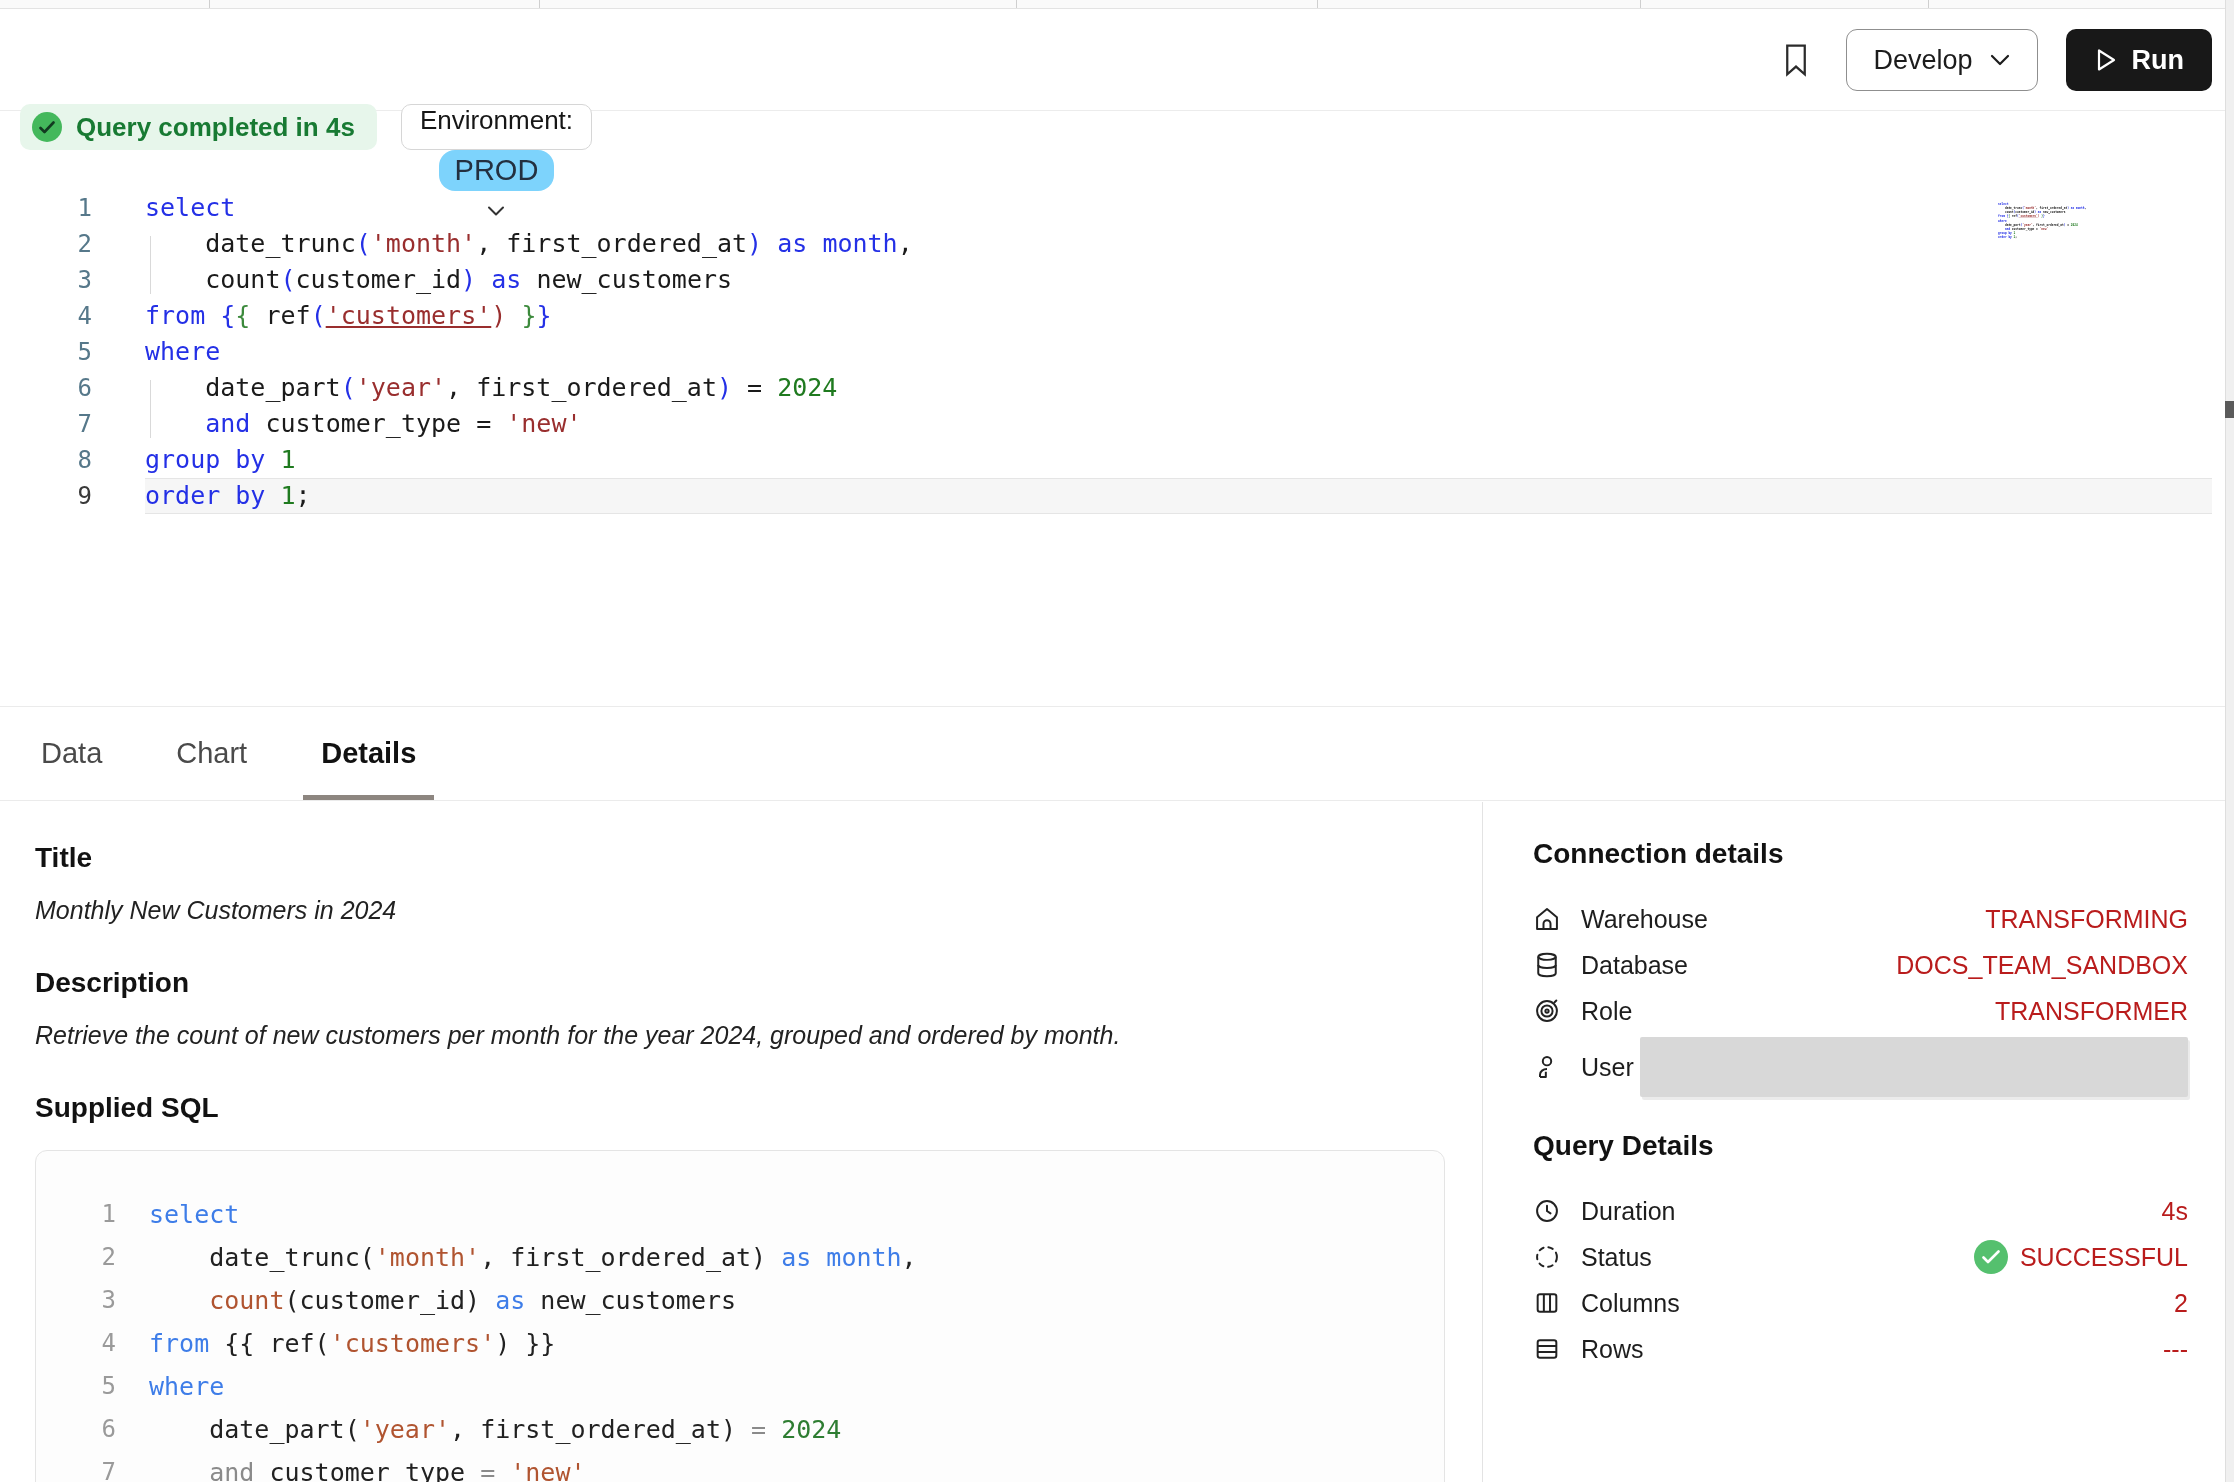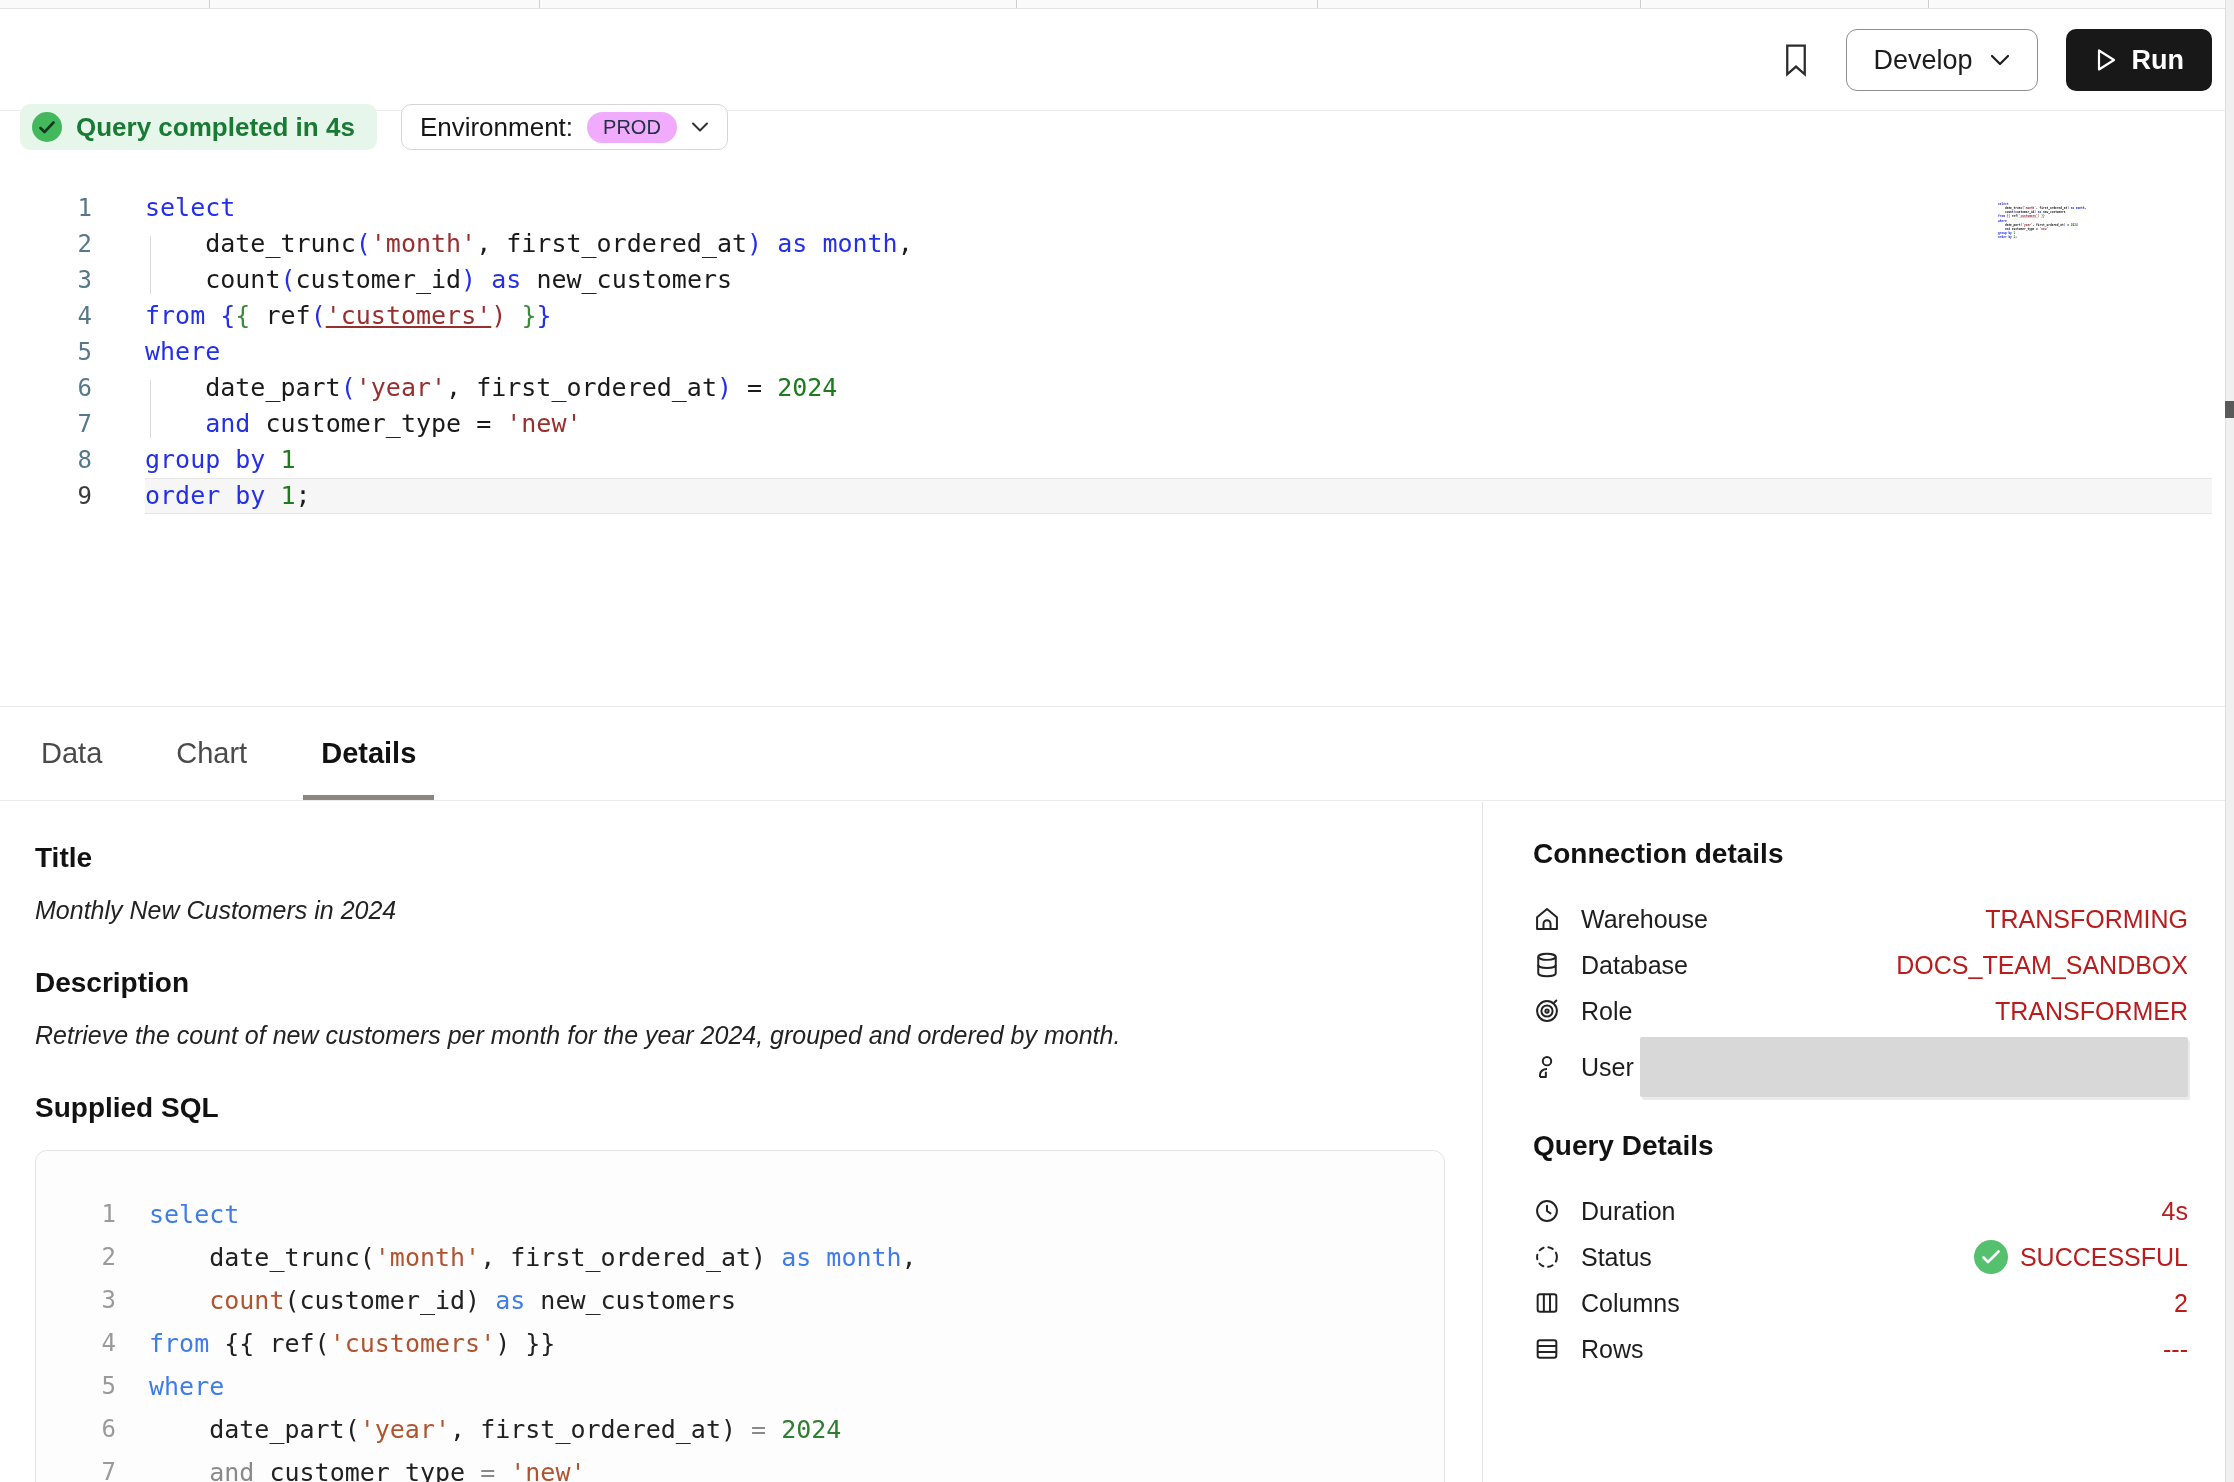--- a/index.html
+++ b/index.html
@@ -27,23 +27,23 @@
     font-size:27px; font-weight:700; font-family:inherit; cursor:pointer; }
 
   
   .status-row { position:absolute; left:20px; top:104px; height:46px;
     display:flex; align-items:center; gap:24px; }
   .status-pill { display:flex; align-items:center; gap:14px; height:46px;
     padding:0 22px 0 12px; background:#e7f6eb; border-radius:10px;
     color:#187a33; font-size:26px; font-weight:600; }
   .env-select { display:flex; align-items:center; gap:14px; height:46px; padding:0 18px;
     background:#fff; border:1px solid #d6d6d6; border-radius:10px;
-    font-size:26px; color:#161616; cursor:pointer; }
-  .env-chip { background:#f0abfc; color:#233040; border-radius:16px;
-    padding:4px 16px; font-size:20px;text-align:right; }
+    font-size:26px; color:#161616; cursor:pointer;flex-direction:column; }
+  .env-chip { background:#7dd3fc; color:#233040; border-radius:16px;
+    padding:4px 16px; font-size:29px;text-align:right; }
 
   
   .editor { position:absolute; left:0; top:190px; width:2224px; height:515px;
     font-family:"DejaVu Sans Mono", monospace; font-size:25px; }
   .code-line { display:flex; height:36px; line-height:36px; position:relative; }
   .code-line .ln { width:92px; text-align:right; color:#56788a; font-size:24px; flex:none; }
   .code-line .ct { margin-left:53px; white-space:pre; }
   .code-line.active { }
   .code-line.active .ln { color:#3a3a3a; }
   .active-band { position:absolute; left:145px; right:12px; height:36px;

